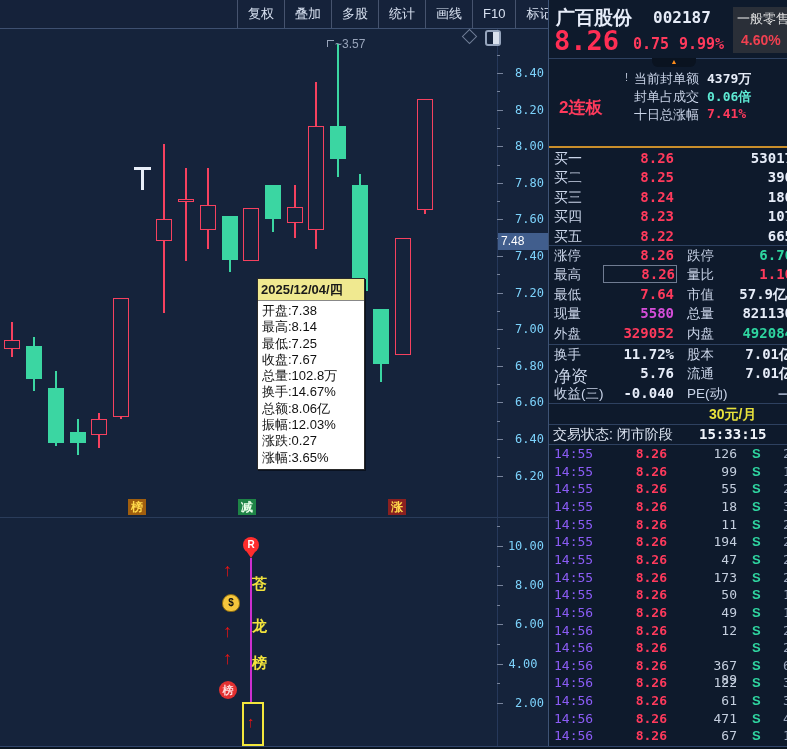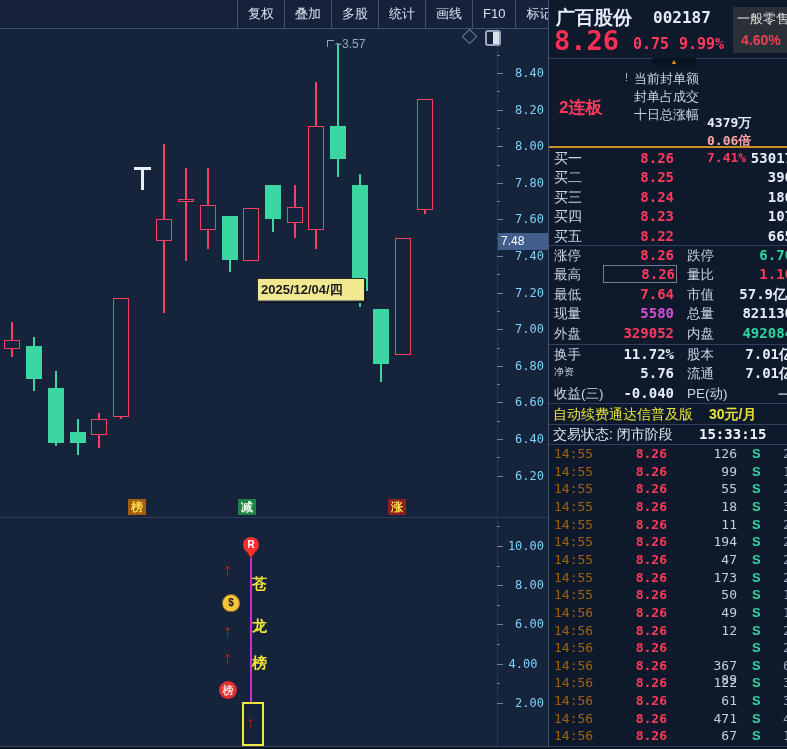--- a/index.html
+++ b/index.html
@@ -1,20 +1,20 @@
 <!DOCTYPE html>
 <html><head>
 <meta charset="utf-8">
 <style>
   html,body{margin:0;padding:0;}
   body{width:787px;height:749px;overflow:hidden;position:relative;background:#0E1A2C;
        font-family:"Liberation Sans","DejaVu Sans",sans-serif;}
   .abs{position:absolute;}
   .num{font-family:"DejaVu Sans Mono","Liberation Mono",monospace;font-weight:bold;}
-  .c-red{color:#FF3A5C}.c-green{color:#2FD5A0}.c-cyan{color:#fca5a5}.c-white{color:#E6ECF8}
+  .c-red{color:#FF3A5C}.c-green{color:#2FD5A0}.c-cyan{color:#5eead4}.c-white{color:#E6ECF8}
   .c-magenta{color:#D44DD8}.c-gray{color:#9AA6BD}
 
   
   #toolbar{left:0;top:0;width:548px;height:28px;background:#15223A;border-bottom:1px solid #3E5070;}
   #toolbar .btns{position:absolute;left:237px;top:0;height:28px;display:flex;}
   #toolbar .tbtn{height:28px;line-height:28px;padding:0 10px;font-size:13px;color:#D7E0F0;
     border-left:1px solid #46536E;cursor:pointer;white-space:nowrap;}
   #toolbar .tbtn:last-child{border-right:1px solid #46536E;}
 
   
@@ -74,32 +74,32 @@
   #rp-chg{left:84px;top:35px;font-size:15px;}
   #rp-chgpct{left:130px;top:35px;font-size:15px;}
   .hdiv{position:absolute;left:0;width:239px;height:1px;background:#2E4160;}
   #limit-sec{left:0;top:58px;width:239px;height:88px;}
   #chev-tab{position:absolute;left:103px;top:0;width:44px;height:9px;background:#0A1320;
      border-radius:0 0 6px 6px;text-align:center;}
   #chev-tab span{color:#FF8C1A;font-size:7px;line-height:8px;display:block;}
   #streak{position:absolute;left:10px;top:38px;font-size:17px;font-weight:bold;color:#FF3A5C;}
   .lrow{position:absolute;height:16px;font-size:13px;white-space:nowrap;}
   .lrow .ll{position:absolute;left:85px;color:#C9D4E8;}
-  .lrow .lv{position:absolute;left:158px;margin-top:44px;}
+  .lrow .lv{position:absolute;left:158px;}
   #alert-ic{position:absolute;left:76px;top:13px;color:#B8C2D4;font-size:11px;}
   #odiv{left:0;top:146px;width:239px;height:2px;background:#C98E2B;position:absolute;}
   .qrow{position:absolute;left:0;width:239px;height:19px;font-size:14px;}
   .qrow .lab{position:absolute;left:5px;color:#C9D4E8;}
   .qrow .p1{position:absolute;left:55px;width:70px;text-align:right;font-size:14px;}
   .qrow .lab2{position:absolute;left:138px;color:#C9D4E8;}
   .qrow .p2{position:absolute;right:1px;white-space:nowrap;font-size:14px;}
   .qrow .p2.ovf{right:-5px;}
   .boxed{outline:1px solid #707C92;padding:0 1px;}
   .trow{position:absolute;left:0;width:239px;height:17px;font-size:13px;}
-  .trow .tt{position:absolute;left:5px;color:#a16207;}
+  .trow .tt{position:absolute;left:5px;color:#8b5cf6;}
   .trow .tp{position:absolute;left:58px;width:60px;text-align:right;}
   .trow .tv{position:absolute;left:128px;width:60px;text-align:right;color:#C4CEDE;}
   .trow .ts{position:absolute;left:203px;font-weight:bold;font-size:13px;}
   .trow .tn{position:absolute;left:234px;color:#9AA6BD;}
   #promo{left:0;top:404px;width:239px;height:20px;}
   #promo .pt{position:absolute;left:4px;top:2px;font-size:14px;color:#E8E23C;white-space:nowrap;}
   #promo .pp{position:absolute;left:160px;top:2px;font-size:14px;font-weight:bold;color:#E8E23C;white-space:nowrap;}
   #statusrow{left:0;top:425px;width:239px;height:18px;}
   #statusrow .sl{position:absolute;left:4px;top:1px;font-size:14px;color:#DDE5F2;white-space:nowrap;}
   #statusrow .st{position:absolute;left:150px;top:1px;font-size:14px;font-weight:bold;color:#F0F4FA;}
@@ -222,20 +222,32 @@
   <div id="t-marker-stem" class="abs" style="left:141px;top:140px;width:3px;height:21px;"></div>
   <div id="price-tag" class="abs" style="top:204px;">7.48</div>
   <div id="markers">
       <div class="marker m-orange" style="left: 128px;">榜</div>
       <div class="marker m-green" style="left: 238px;">减</div>
       <div class="marker m-red" style="left: 388px;">涨</div>
     </div>
 
   <div id="tooltip" class="abs">
     <div class="tt-head">2025/12/04/四</div>
+    <div class="tt-body" id="tt-body">
+        <div>开盘:7.38</div>
+        <div>最高:8.14</div>
+        <div>最低:7.25</div>
+        <div>收盘:7.67</div>
+        <div>总量:102.8万</div>
+        <div>换手:14.67%</div>
+        <div>总额:8.06亿</div>
+        <div>振幅:12.03%</div>
+        <div>涨跌:0.27</div>
+        <div>涨幅:3.65%</div>
+      </div>
   </div>
 </div>
 
 <div id="chart-sub" class="abs">
   <div class="axis-sep"></div>
   <div id="sub-axis">
       <div class="ylab" style="top: 21px;">10.00</div>
       <div class="tick" style="top: 28px; width: 6px;"></div>
       <div class="tick" style="top: 8px; width: 3px;"></div>
       <div class="ylab" style="top: 60px;">8.00</div>
@@ -364,36 +376,35 @@
     </div>
   <div class="hdiv" style="top:344px;"></div>
   <div id="fstats">
       <div class="qrow" style="top: 346px;">
         <div class="lab" style="font-size: 13.5px;">换手</div>
         <div class="p1 num c-white">11.72%</div>
         <div class="lab2" style="font-size: 13.5px;">股本</div>
         <div class="p2 num c-white ovf">7.01亿</div>
       </div>
       <div class="qrow" style="top: 365.4px;">
-        <div class="lab" style="font-size: 10px; text-align: center;">净资</div>
+        <div class="lab" style="font-size: 17px; text-align: center;">净资</div>
         <div class="p1 num c-white">5.76</div>
         <div class="lab2" style="font-size: 13.5px;">流通</div>
         <div class="p2 num c-white ovf">7.01亿</div>
       </div>
       <div class="qrow" style="top: 384.8px;">
         <div class="lab" style="font-size: 13.5px;">收益(三)</div>
         <div class="p1 num c-white">-0.040</div>
         <div class="lab2" style="font-size: 13.5px;">PE(动)</div>
         <div class="p2 num c-gray">—</div>
       </div>
     </div>
   <div class="hdiv" style="top:403px;"></div>
 
   <div id="promo" class="abs">
-    <span class="pt">自动续费通达信普及版</span>
     <span class="pp">30元/月</span>
   </div>
   <div class="hdiv" style="top:424px;"></div>
 
   <div id="statusrow" class="abs">
     <span class="sl">交易状态: 闭市阶段</span>
     <span class="st num">15:33:15</span>
   </div>
   <div class="hdiv" style="top:444px;"></div>
 

